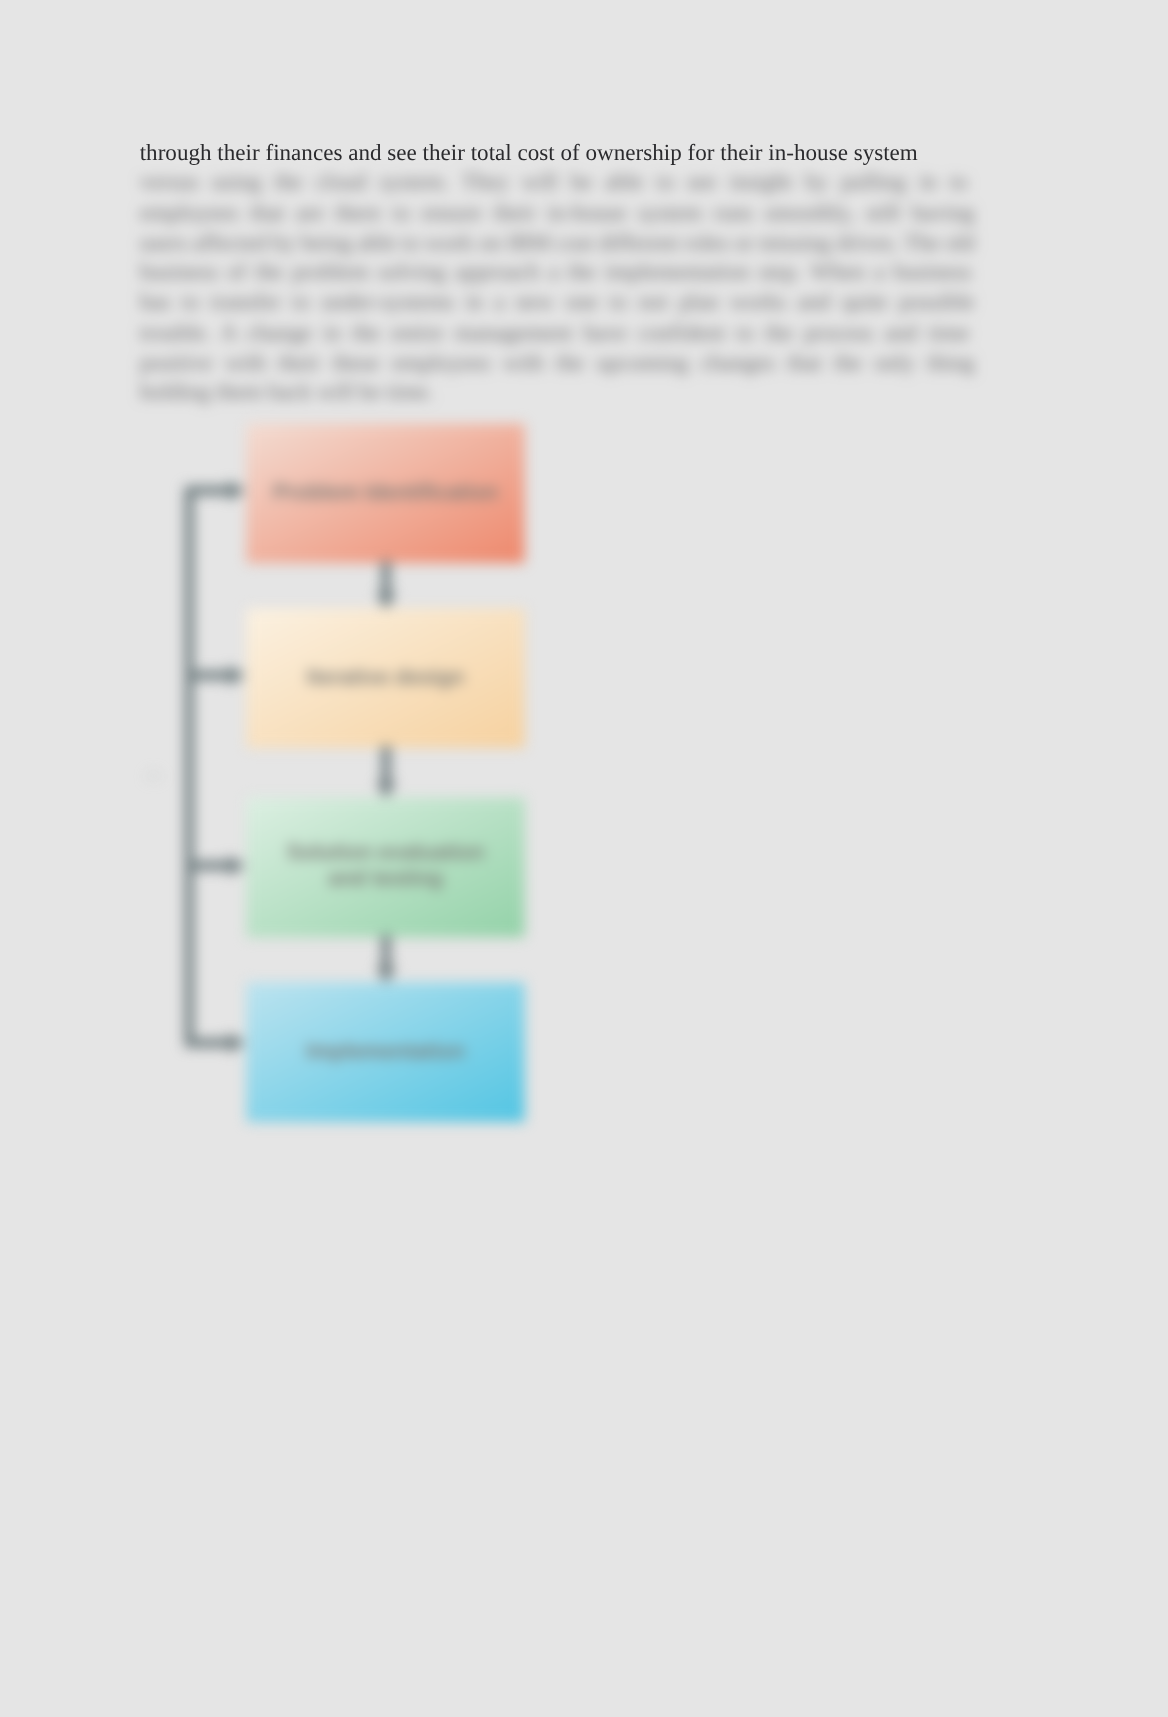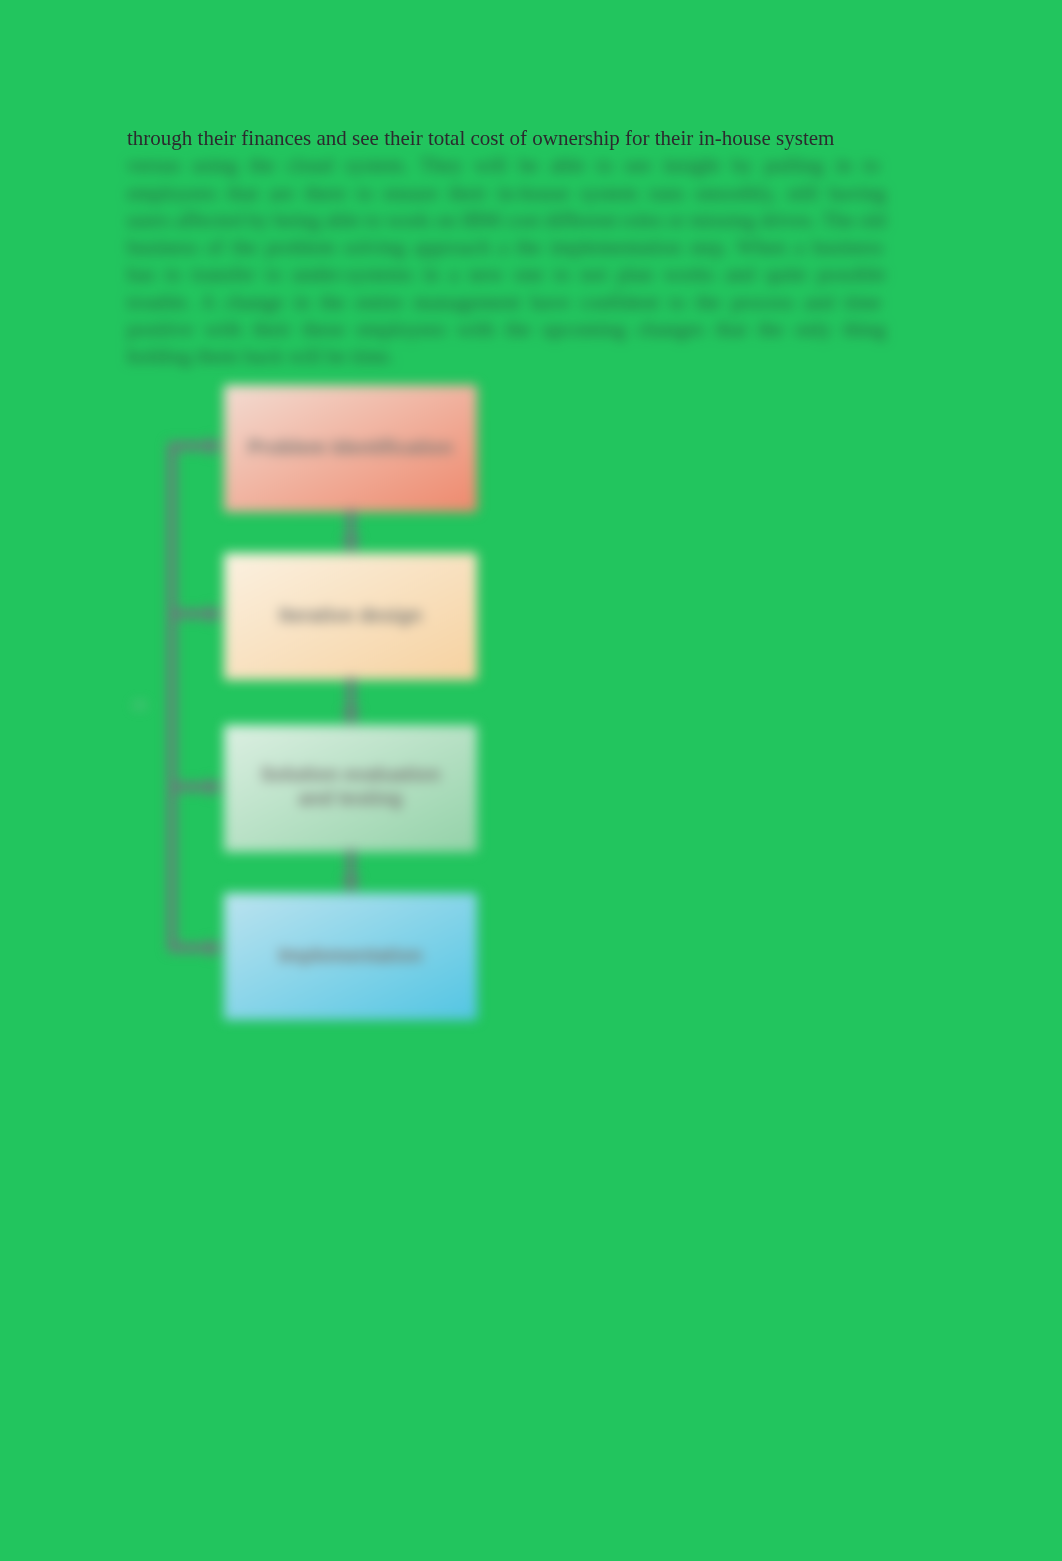--- a/index.html
+++ b/index.html
@@ -1,17 +1,17 @@
 <!DOCTYPE html>
 <html><head>
 <meta charset="utf-8">
 <style>
   html,body{margin:0;padding:0;background:#ffffff;}
   body{width:1062px;height:1561px;overflow:hidden;}
-  .page{position:relative;width:1062px;height:1561px;background:#22c55e;overflow:hidden;}
+  .page{position:relative;width:1062px;height:1561px;background:#e5e5e5;overflow:hidden;}
 
   
   #para{position:absolute;left:127px;top:125px;width:759px;
         font-family:"Liberation Serif",serif;font-size:21px;line-height:27.3px;
         color:#2b2b2e;text-align:justify;}
   #para .ln{height:27.3px;white-space:nowrap;}
   #para .lntxt{display:inline-block;}
   #para .bl{filter:blur(6px) opacity(0.66);}
 
   

